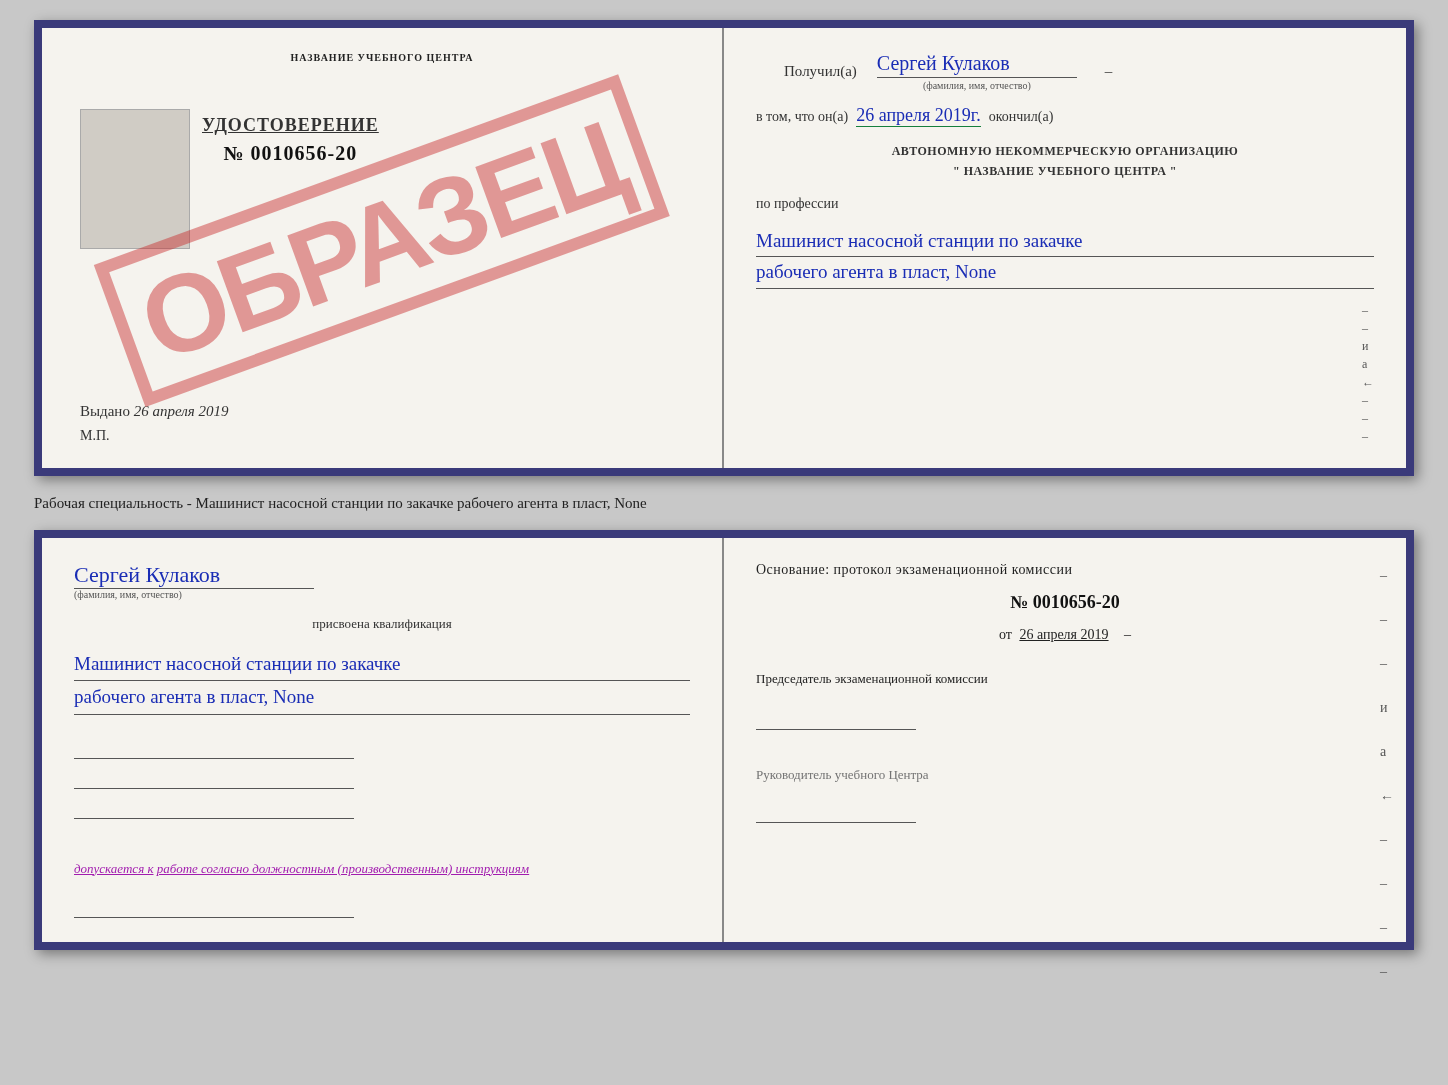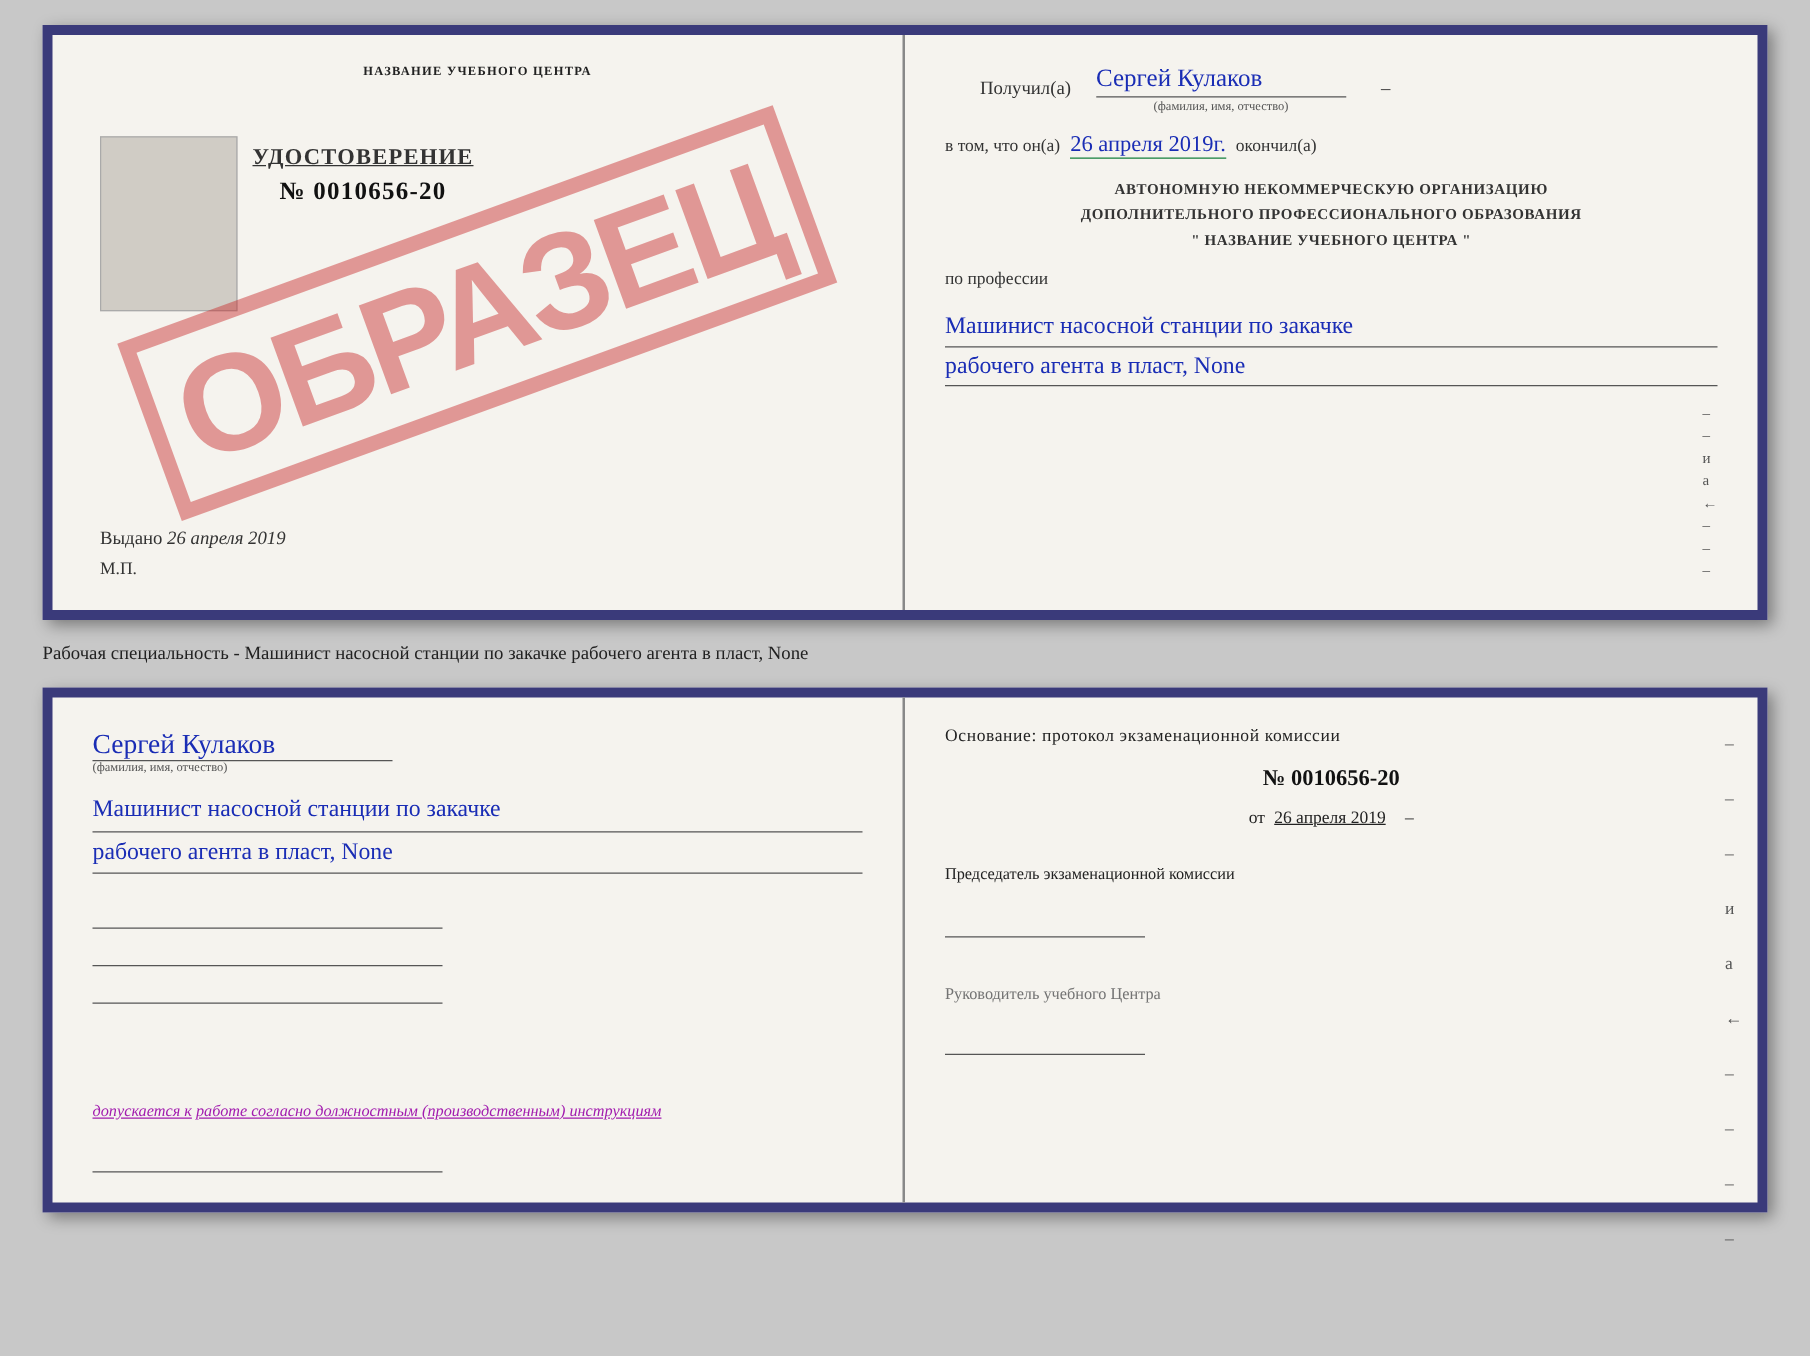--- a/index.html
+++ b/index.html
@@ -374,21 +374,20 @@
     </div>
 
     <div class="vtom-line">
       <span>в том, что он(а)</span>
       <span class="handwritten-small">26 апреля 2019г.</span>
       <span>окончил(а)</span>
     </div>
 
     <div class="avt-block">
       <div class="caps">АВТОНОМНУЮ НЕКОММЕРЧЕСКУЮ ОРГАНИЗАЦИЮ</div>
-      <div class="caps">ДОПОЛНИТЕЛЬНОГО ПРОФЕССИОНАЛЬНОГО ОБРАЗОВАНИЯ</div>
       <div class="caps">" НАЗВАНИЕ УЧЕБНОГО ЦЕНТРА "</div>
     </div>
 
     <div class="po-professii">по профессии</div>
     <div>
       <div class="profession-handwritten">Машинист насосной станции по закачке</div>
       <div class="profession-handwritten">рабочего агента в пласт, None</div>
     </div>
 
     <div class="right-lines">
@@ -410,20 +409,21 @@
 
 <div class="cert-bottom">
 
   <div class="cert-bottom-left">
 
     <div>
       <div class="name-handwritten">Сергей Кулаков</div>
       <div class="fio-label">(фамилия, имя, отчество)</div>
     </div>
 
+    <div class="prisvoena-line">присвоена квалификация</div>
 
     <div>
       <div class="qual-handwritten">Машинист насосной станции по закачке</div>
       <div class="qual-handwritten">рабочего агента в пласт, None</div>
     </div>
 
     <div style="margin-top:10px;">
       <div style="border-bottom:1px solid #555; width:280px; height:22px; margin-bottom:8px;"></div>
       <div style="border-bottom:1px solid #555; width:280px; height:22px; margin-bottom:8px;"></div>
       <div style="border-bottom:1px solid #555; width:280px; height:22px;"></div>

